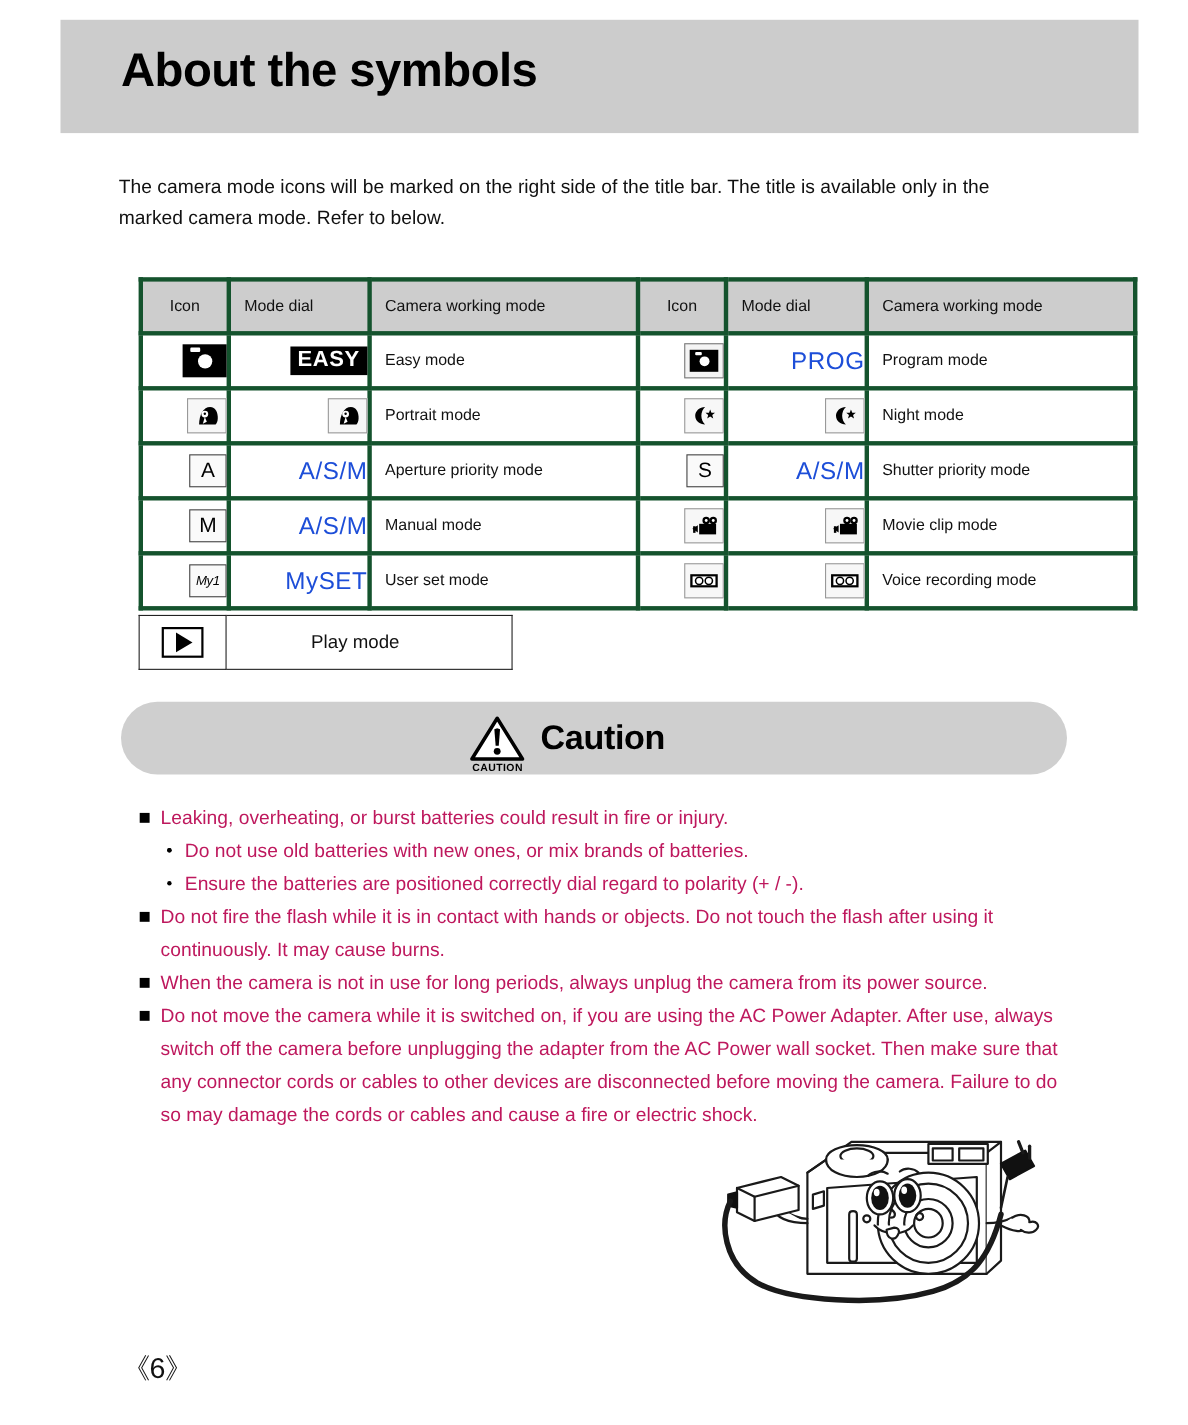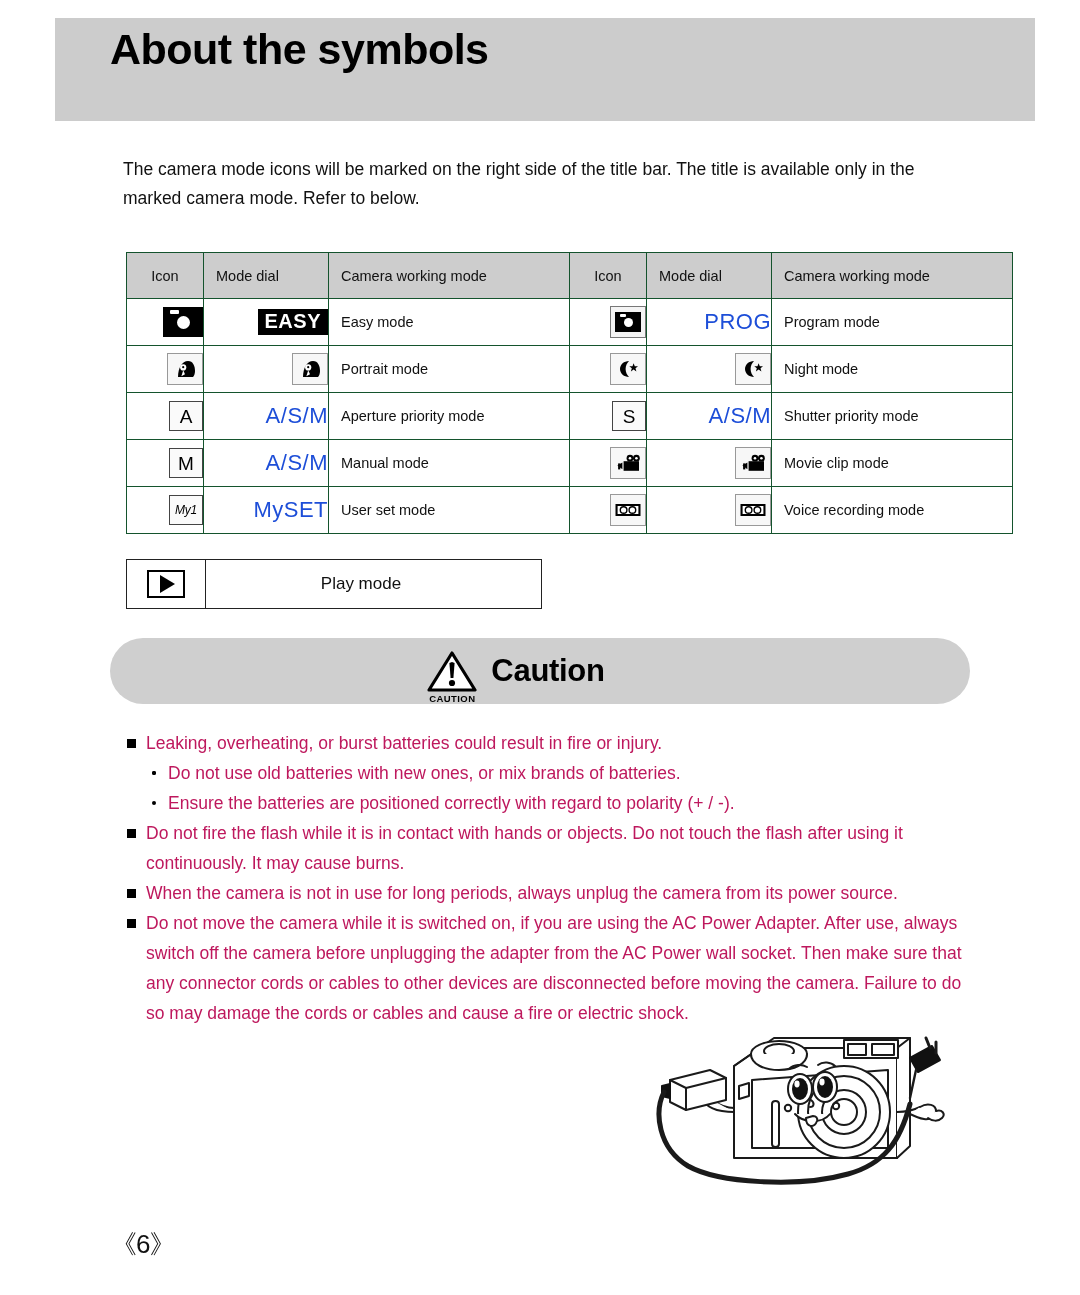--- a/index.html
+++ b/index.html
@@ -21,51 +21,51 @@
     position: absolute;
     left: 55px;
     top: 18px;
     width: 980px;
     height: 103px;
     background: #cccccc;
   }
   .page-title {
     position: absolute;
     left: 110px;
-    top: 28px;
+    top: 43px;
     font-size: 43px;
     font-weight: bold;
     letter-spacing: -0.5px;
     line-height: 1;
     color: #000;
     white-space: nowrap;
   }
 
   
   .intro {
     position: absolute;
-    left: 123px;
+    left: 108px;
     top: 155px;
     width: 838px;
     font-size: 17.5px;
     line-height: 29px;
     color: #111;
   }
 
   
   .mode-table {
     position: absolute;
     left: 126px;
     top: 252px;
     width: 832px;
     border-collapse: collapse;
     table-layout: fixed;
   }
   .mode-table td, .mode-table th {
-    border: 1px solid #14532d;
+    border: 4px solid #14532d;
     padding: 0;
     vertical-align: middle;
     font-weight: normal;
   }
   .mode-table thead td {
     background: #cdcdcd;
     height: 45px;
     font-size: 14.5px;
     padding-left: 12px;
     text-align: left;
@@ -173,21 +173,21 @@
     border: 1.5px solid #999;
     background: #f7f7f7;
     box-sizing: border-box;
   }
 
   
   .play-table {
     position: absolute;
     left: 126px;
     top: 559px;
-    width: 416px;
+    width: 340px;
     border-collapse: collapse;
     table-layout: fixed;
   }
   .play-table td {
     border: 1px solid #222;
     height: 46px;
     vertical-align: middle;
   }
   .play-icon-cell { width: 76px; text-align: center; }
   .play-label-cell {
@@ -524,21 +524,21 @@
   </div>
   <div class="sub-item">
     <span class="dot"></span>
   </div>
   <div class="sub-item">
     <span class="dot"></span>
     <span>Do not use old batteries with new ones, or mix brands of batteries.</span>
   </div>
   <div class="sub-item">
     <span class="dot"></span>
-    <span>Ensure the batteries are positioned correctly with regard to polarity (+ / -).</span>
+    <span>Ensure the batteries are positioned correctly dial regard to polarity (+ / -).</span>
   </div>
   <div class="note-item">
     <span class="sq"></span>
     <span>Do not fire the flash while it is in contact with hands or objects. Do not touch the flash after using it continuously. It may cause burns.</span>
   </div>
   <div class="note-item">
     <span class="sq"></span>
     <span>When the camera is not in use for long periods, always unplug the camera from its power source.</span>
   </div>
   <div class="note-item">

